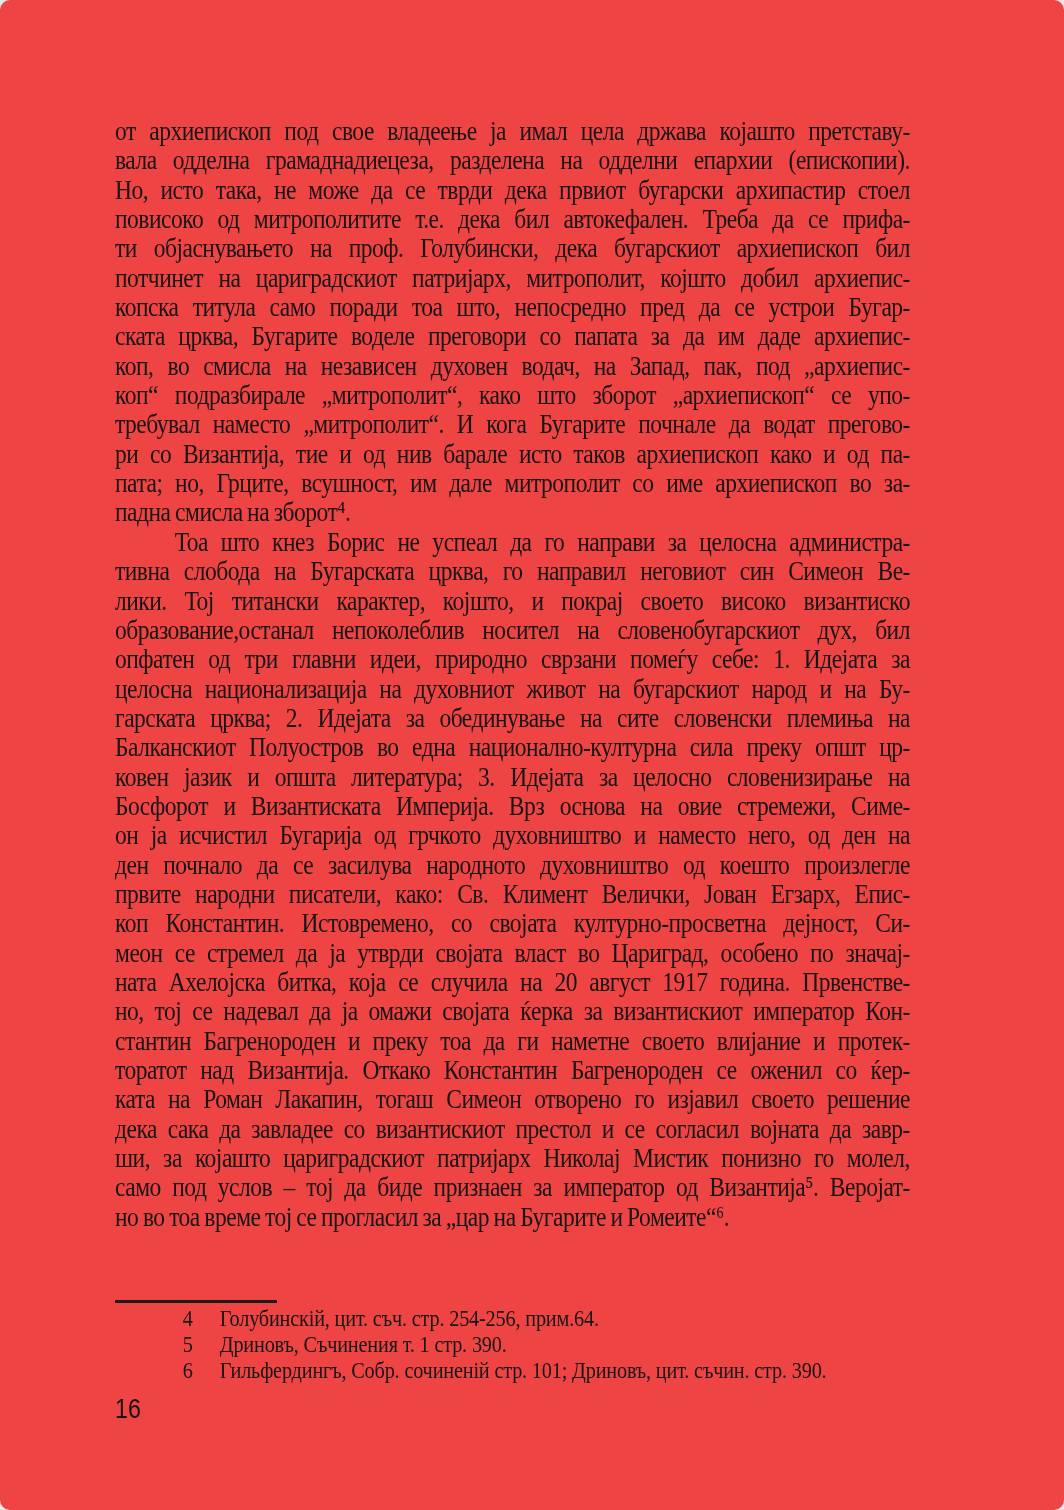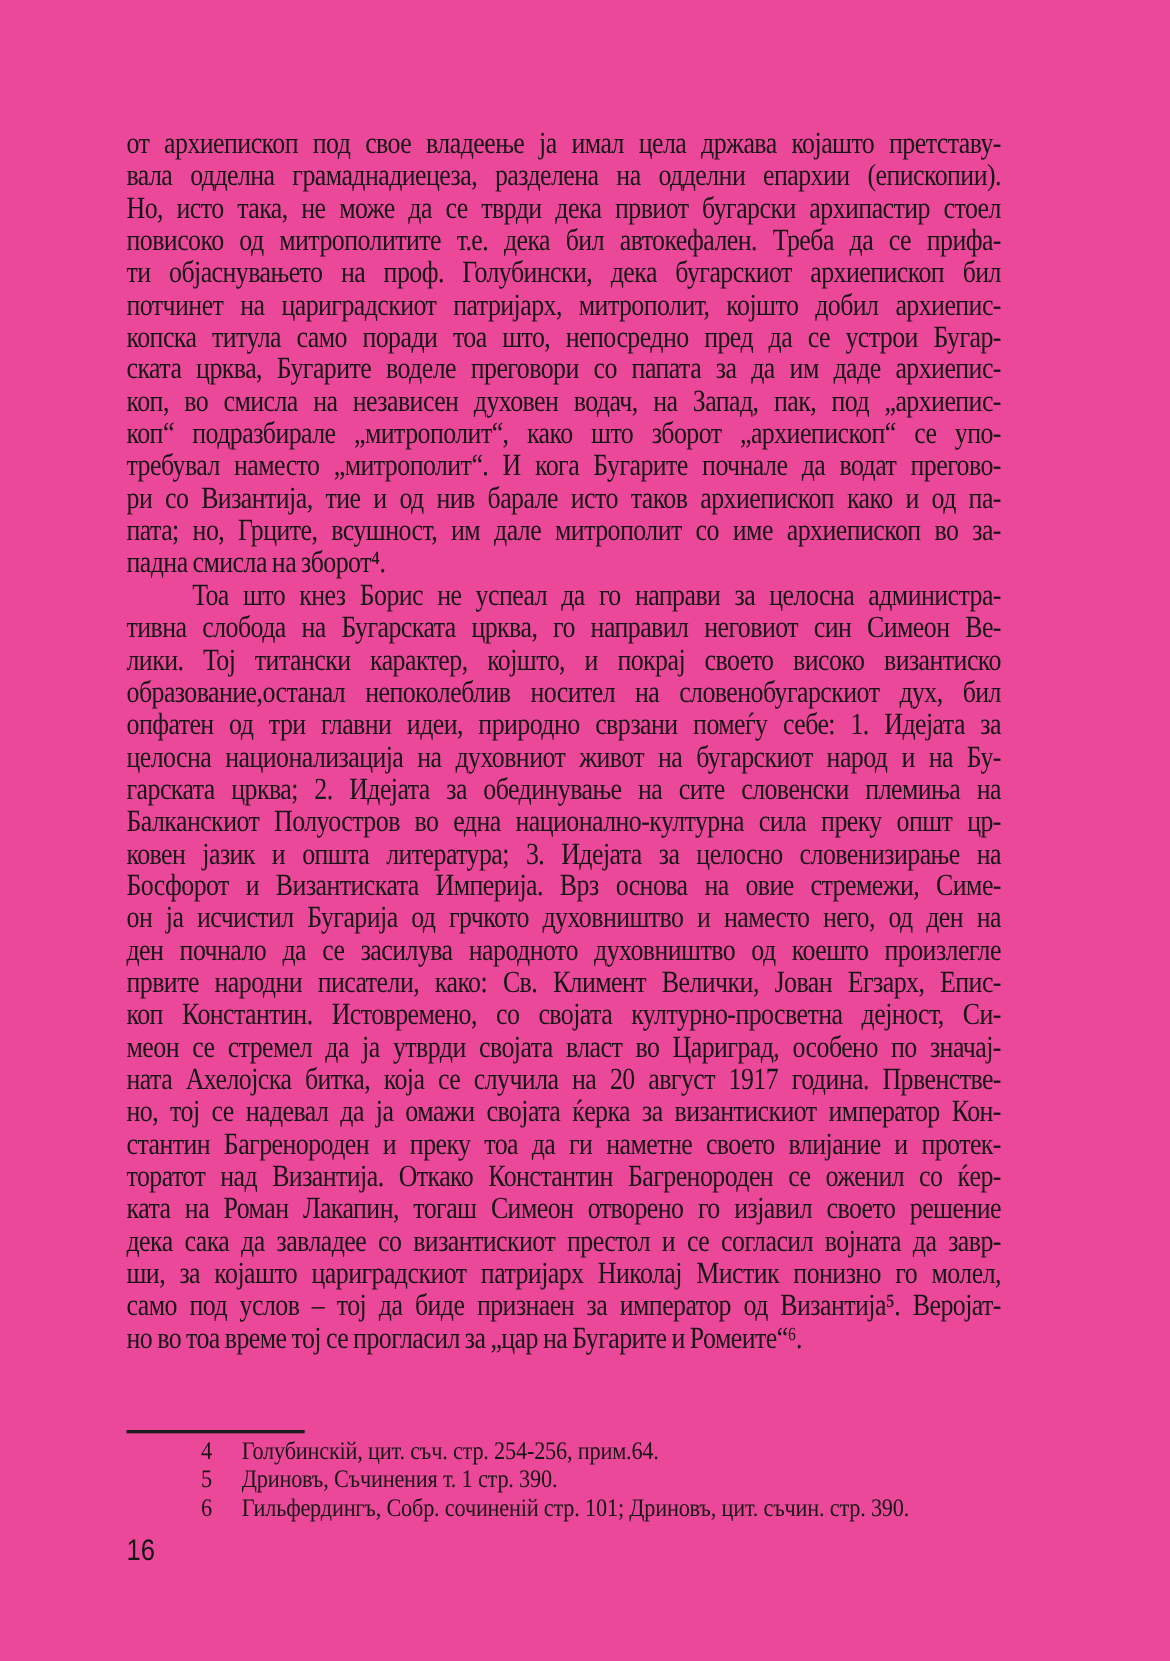--- a/index.html
+++ b/index.html
@@ -2,24 +2,25 @@
 <html><head>
 <meta charset="utf-8">
 <style>
   html,body { margin:0; padding:0; }
   body { background:#e8e8e8; }
   .page {
     position: relative;
     width: 1064px;
     height: 1510px;
     margin: 0 auto;
-    background: #ec4899;
+    background: #ef4444;
     overflow: hidden;
     color: #161616;
     font-family: "Liberation Serif", "DejaVu Serif", serif;
+    border-radius: 10px;
   }
   
   .textblock {
     position: absolute;
     left: 115px;
     top: 116px;
     width: 946px;
     transform: scaleX(0.8403);
     transform-origin: 0 0;
   }

